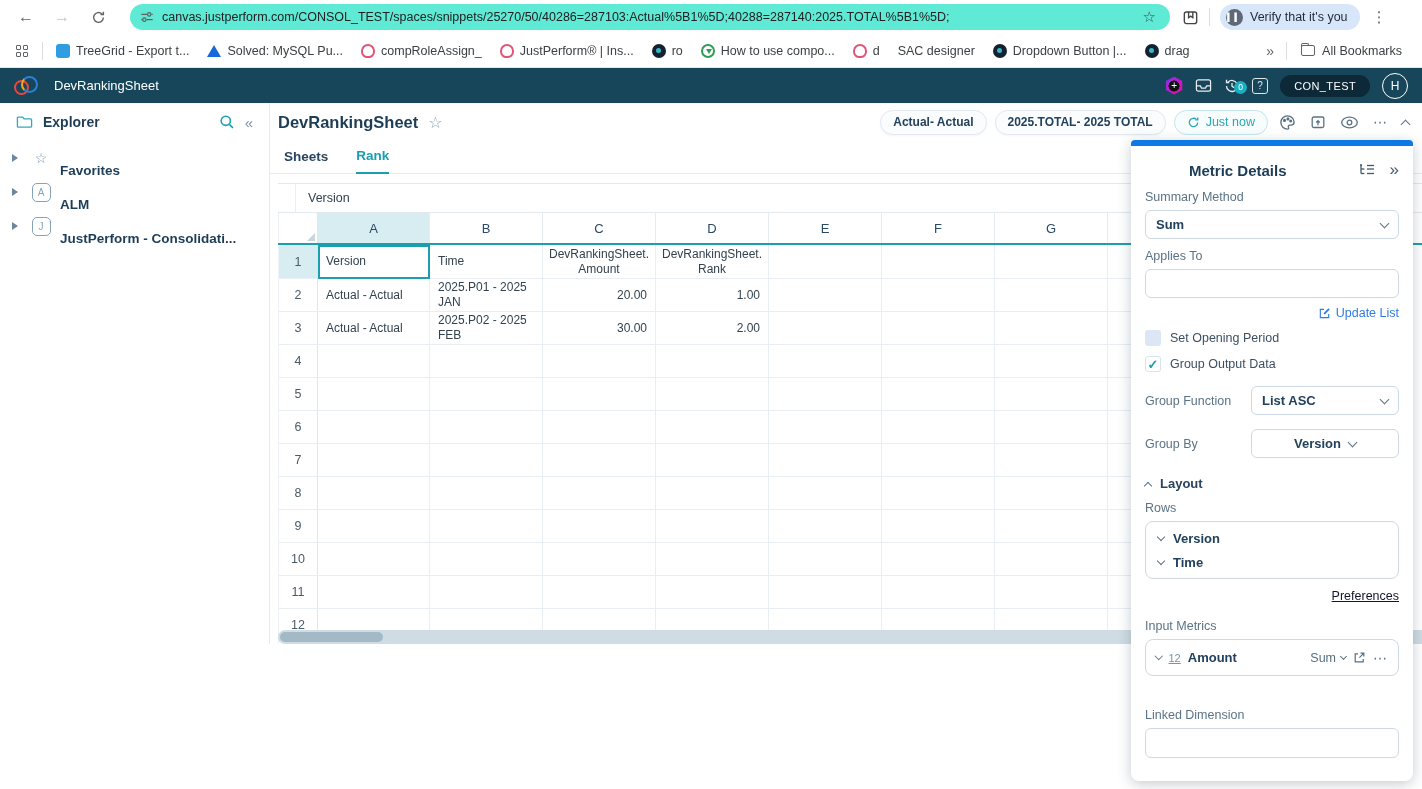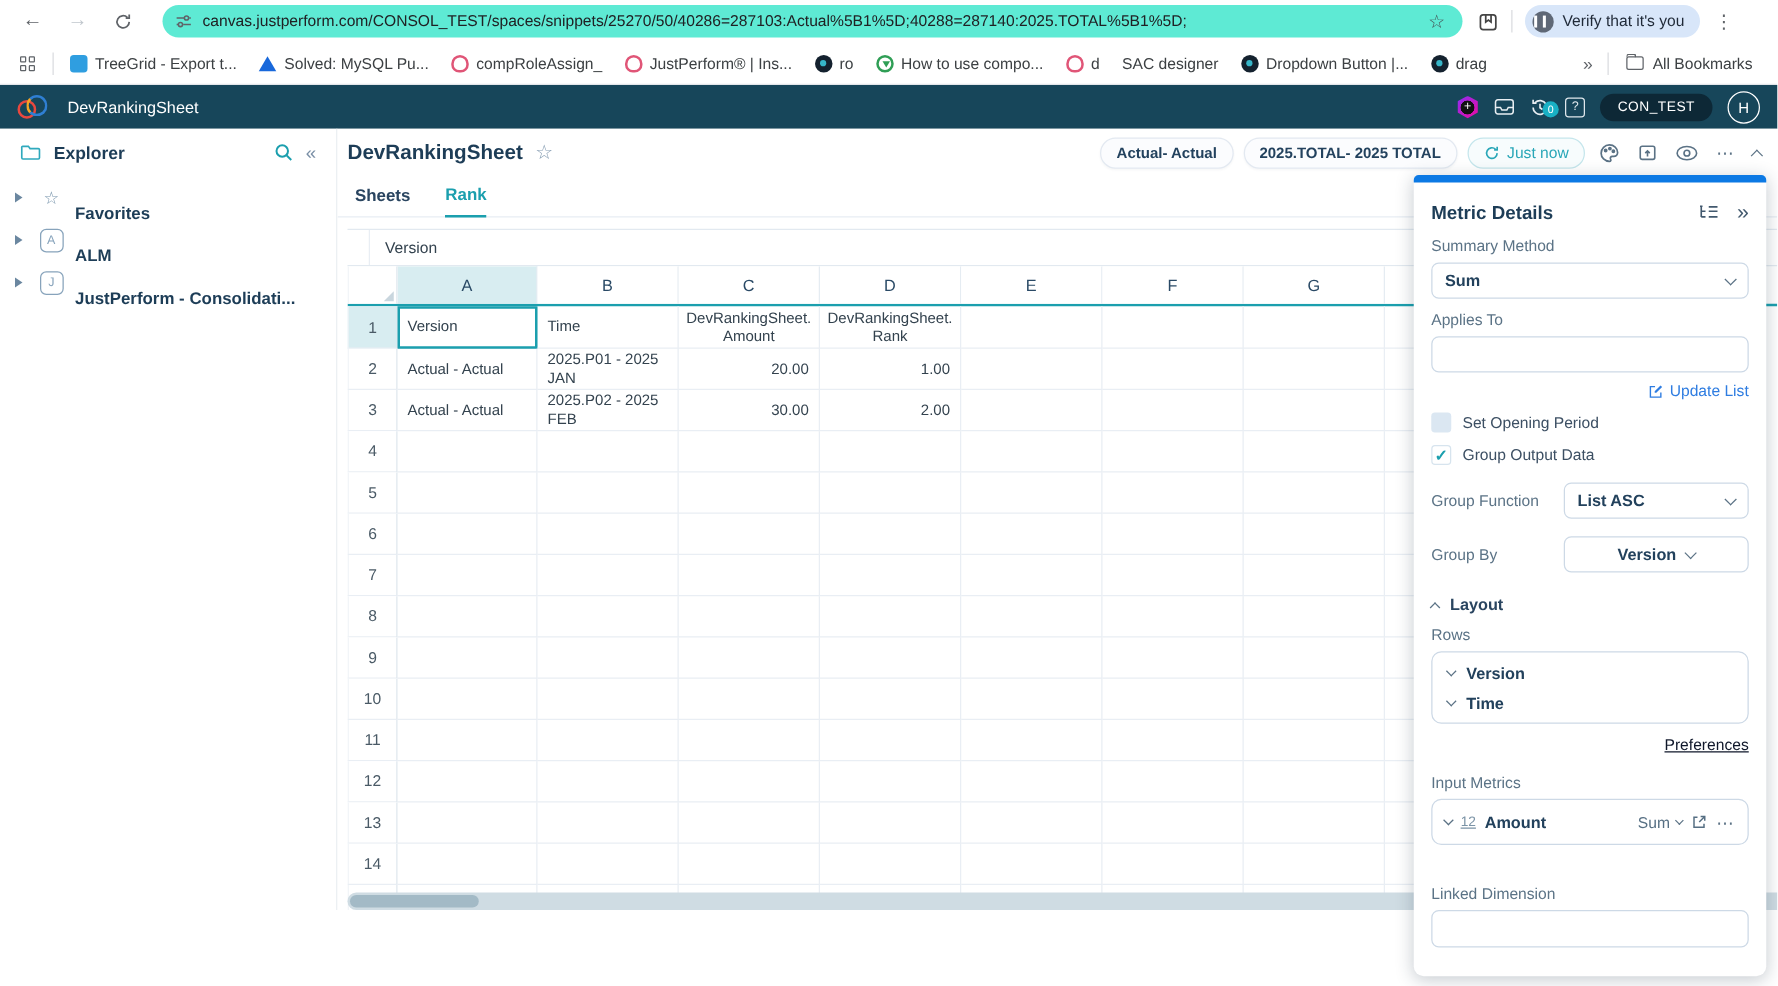--- a/index.html
+++ b/index.html
@@ -64,21 +64,21 @@
   .clock-wrap { position:relative; }
   .badge0 { position:absolute; right:-7px; top:3px; width:13px; height:13px; border-radius:50%;
     background:#19b0c4; color:#fff; font-size:8.5px; display:flex; align-items:center; justify-content:center; }
   .help-sq { width:16px; height:16px; border:1.4px solid #dfe7ec; border-radius:3px; color:#dfe7ec;
     font-size:10px; display:flex; align-items:center; justify-content:center; }
   .ws-pill { background:#0d2836; color:#fff; font-size:11px; padding:5px 14px; border-radius:13px; letter-spacing:.4px; }
   .avatar { width:26px; height:26px; border-radius:50%; border:1.6px solid #fff; color:#fff; font-size:12px;
     display:flex; align-items:center; justify-content:center; }
 
   
-  .workarea { display:flex; height:625px; }
+  .workarea { display:flex; height:541px; }
   .sidebar { width:270px; border-right:1px solid #e6ebf0; background:#fff; flex:none; }
   .sb-head { height:38px; display:flex; align-items:center; padding:0 16px; gap:10px; }
   .sb-title { font-size:14px; font-weight:bold; color:#1d3d57; flex:1; }
   .sb-collapse { color:#7a8fa6; font-size:15px; }
   .sb-item { height:34px; display:flex; align-items:center; padding:0 8px; gap:8px; }
   .tri { width:0; height:0; border-top:4.5px solid transparent; border-bottom:4.5px solid transparent;
     border-left:6px solid #6b87a0; margin:0 4px; }
   .sb-ic { width:22px; display:flex; justify-content:center; color:#7a96ad; font-size:14px; }
   .box-ic { width:19px; height:19px; border:1.4px solid #87a3bb; border-radius:5px; font-size:10px;
     color:#87a3bb; display:flex; align-items:center; justify-content:center; }
@@ -136,21 +136,21 @@
 
   .hscroll { position:absolute; left:8px; right:0; bottom:0; height:14px; background:#cfdce3;
     border-radius:7px 0 0 7px; }
   .hthumb { position:absolute; left:2px; top:2px; width:103px; height:10px; border-radius:5px; background:#a3bac6; }
 
   
   .panel { position:absolute; left:1131px; top:140px; width:282px; height:641px; background:#fff;
     border-radius:4px 4px 8px 8px; box-shadow:0 3px 14px rgba(30,50,70,.25); z-index:10; }
   .panel-topbar { height:6px; background:#0c79e4; border-radius:4px 4px 0 0; }
   .panel-body { padding:14px 14px 0 14px; }
-  .p-head { display:flex; align-items:center; }
+  .p-head { display:flex; align-items:center;margin-left:44px; }
   .p-title { font-size:15px; font-weight:bold; color:#1d3d57; flex:1; }
   .p-hicons { display:flex; align-items:center; gap:14px; color:#42596e; }
   .dbl-chev { font-size:17px; color:#42596e; }
   .p-label { font-size:12.5px; color:#5b7386; margin:10px 0 6px; }
   .dd { height:29px; border:1px solid #cdd9e6; border-radius:6px; display:flex; align-items:center;
     padding:0 10px; font-size:13px; font-weight:bold; color:#22415c; justify-content:space-between; }
   .dd .chev { border-color:#5b7285; }
   .inputbox { height:29px; border:1px solid #cdd9e6; border-radius:6px; background:#fff; width:100%; }
   .link-row { display:flex; justify-content:flex-end; margin-top:8px; }
   .blue-link { font-size:12.5px; color:#2f7de1; display:flex; align-items:center; gap:5px; }

